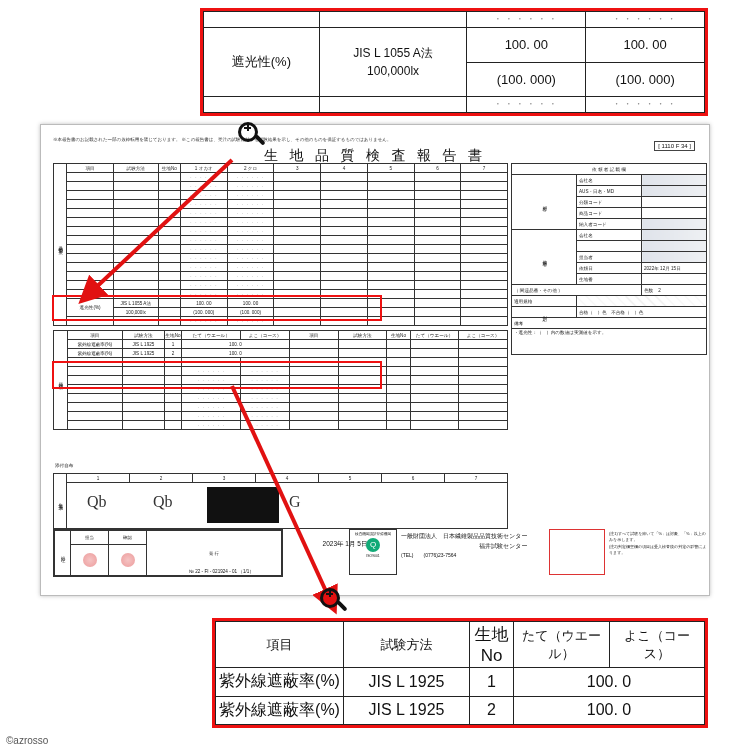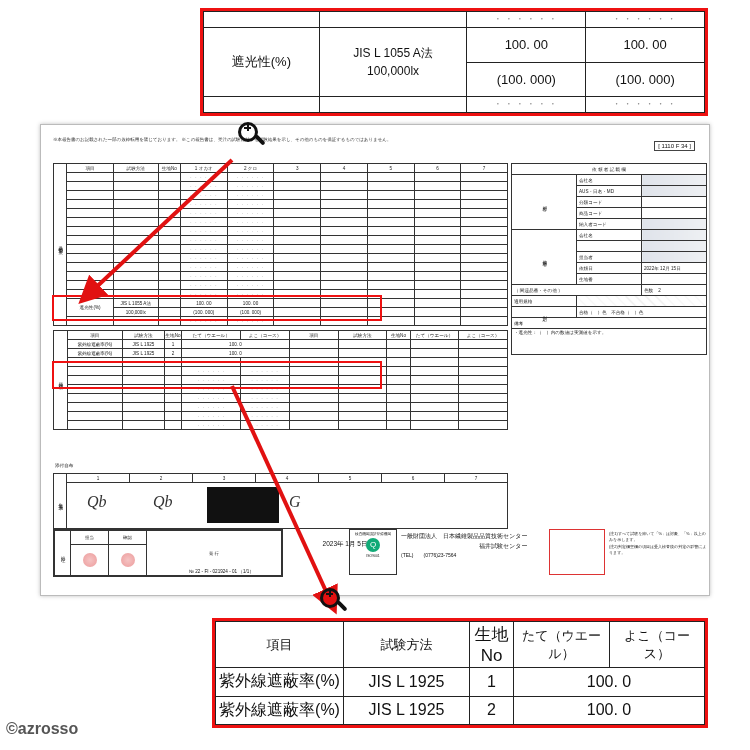--- a/index.html
+++ b/index.html
@@ -84,21 +84,21 @@
   .blur { background:linear-gradient(90deg,#dfe3ea,#eef0f3); color:#aab; filter:blur(.4px); }
   .r-label { width:12px; text-align:center; }
   .r-key { width:40px; }
 
   
   #attach-label { position:absolute; left:6px; top:330px; font-size:4.6px; }
   #swatch-wrap { position:absolute; left:4px; top:340px; width:455px; }
   #swatch-wrap table { border-collapse:collapse; width:100%; table-layout:fixed;}
   #swatch-wrap td { border:.7px solid #333; font-size:4.6px; height:9px; text-align:center; color:#222;}
   #black-swatch { position:absolute; left:140px; top:4px; width:72px; height:36px; background:#111; }
-  .stamp-script { position:absolute; font-family:"Liberation Serif", serif; font-style:italic; font-size:16px; color:#333; }
+  .stamp-script { position:absolute; font-family:"Liberation Serif", serif; font-size:16px; color:#333; }
 
   #footer-left { position:absolute; left:4px; top:396px; width:230px; height:48px; border:.7px solid #333; }
   #footer-left td { border:.7px solid #333; font-size:4.4px; text-align:center; color:#222;}
   #footer-left table { border-collapse:collapse; width:100%; height:100%; table-layout:fixed;}
   .seal { width:14px; height:14px; border-radius:50%; background:radial-gradient(circle,#f3b9b9,#e98a8a); opacity:.85; margin:0 auto; }
 
   #date-box { position:absolute; left:236px; top:396px; width:120px; height:30px; font-size:6.5px; display:flex; align-items:center; justify-content:center; }
   #cert-box { position:absolute; left:300px; top:396px; width:48px; height:46px; border:.7px solid #333; font-size:4px; text-align:center; padding-top:2px;}
   #org-box { position:absolute; left:352px; top:398px; font-size:6px; line-height:1.7; }
   #stamp-red { position:absolute; left:500px; top:396px; width:56px; height:46px; border:1px solid #d33; color:#d33; font-size:4px; }
@@ -107,21 +107,21 @@
 
   
   svg#arrows { position:absolute; left:0; top:0; width:750px; height:750px; pointer-events:none; }
 
   .mag { position:absolute; width:30px; height:30px; }
   .mag .lens { position:absolute; left:0; top:0; width:20px; height:20px; border:3px solid #111; border-radius:50%; background:transparent; }
   .mag .lens:after { content:""; position:absolute; left:3px; top:2px; width:7px; height:2px; background:#111; }
   .mag .lens:before { content:""; position:absolute; left:6px; top:-1px; width:2px; height:7px; background:#111; }
   .mag .handle { position:absolute; left:16px; top:16px; width:12px; height:4px; background:#111; transform:rotate(45deg); border-radius:2px;}
 
-  #watermark { position:absolute; left:6px; bottom:12px; font-size:16px; color:#555;font-weight:bold; }
+  #watermark { position:absolute; left:6px; bottom:4px; font-size:10px; color:#555; }
 </style>
 </head>
 <body>
 
 <div id="top-callout">
   <table>
     <tbody>
         <tr class="thin">
       <td></td>
       <td></td>
@@ -149,20 +149,21 @@
     </tr>
   </tbody>
     </table>
 </div>
 
 <div id="sheet">
   <div id="sheet-inner">
 
     <div class="doc-note">※本報告書のお記載された一部の抜粋転用を禁じております。
 ※この報告書は、受注の試験に対する試験結果を示し、その他のものを保証するものではありません。</div>
+    <div class="doc-title">生 地 品 質 検 査 報 告 書</div>
     <div class="doc-code">[ 1110 F 34 ]</div>
 
     <div id="main-table-wrap">
       <table class="grid">
         <colgroup>
           <col style="width:13px">
             <col style="width:46px">
             <col style="width:44px">
             <col style="width:22px">
           <col style="width:46px">

